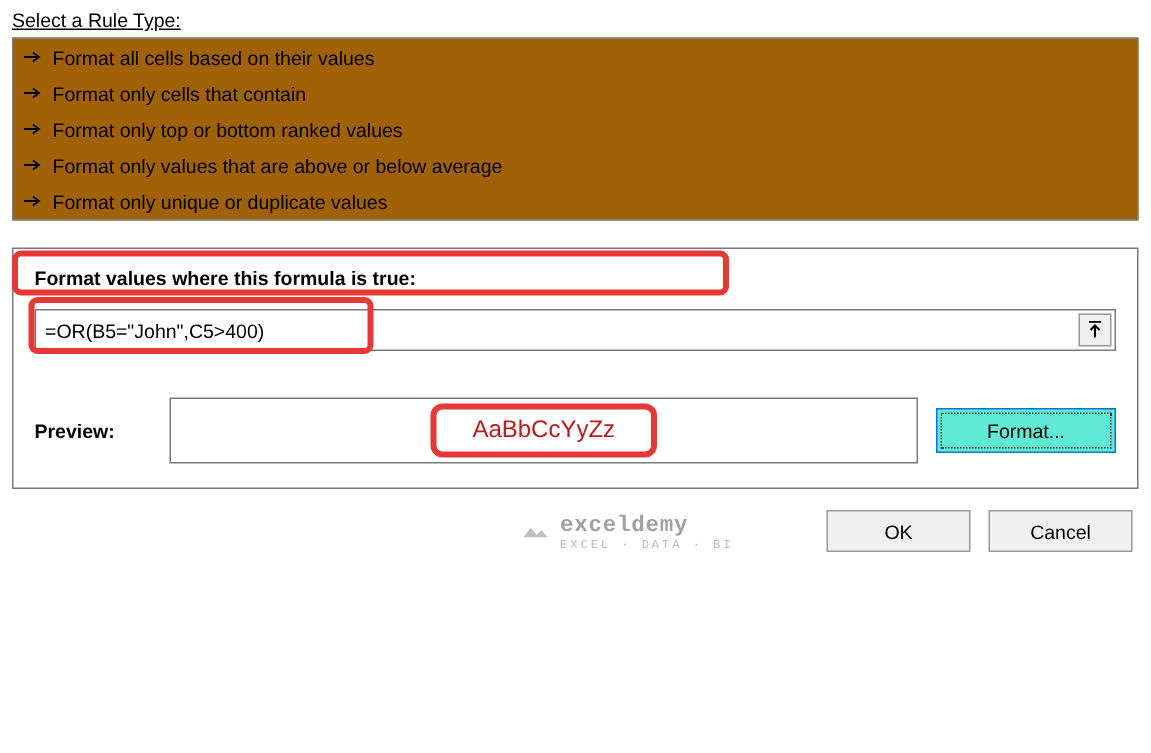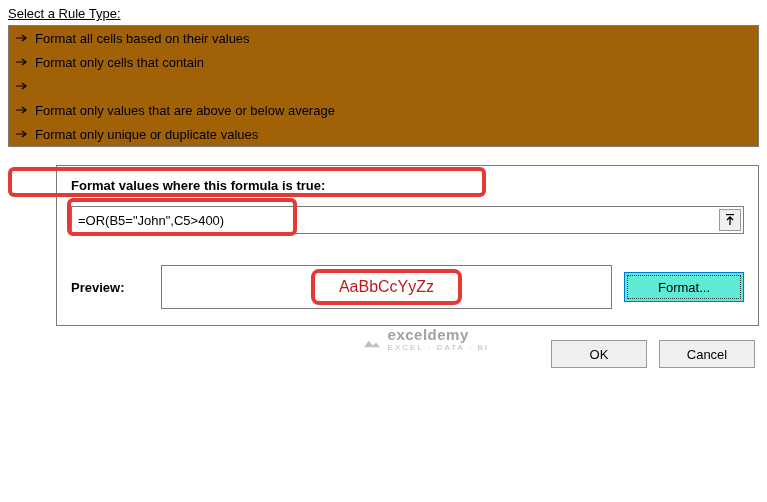--- a/index.html
+++ b/index.html
@@ -35,21 +35,20 @@
       align-items: center;
       justify-content: center;
     }
     .arrow-icon svg { width: 14px; height: 8px; }
     .rule-desc { margin-top: 8px; }
     .inner-panel {
       border: 1px solid #7a7a7a;
       background: #fff;
       padding: 12px 14px 16px 14px;
       margin-top: 6px;
-      margin-left: 48px;
     }
     .sub-label { font-weight: bold; margin-bottom: 10px; }
     .formula-container {
       display: flex;
       align-items: center;
       position: relative;
       height: 34px;
     }
     .formula-outer {
       position: relative;
@@ -131,27 +130,28 @@
       height: 28px;
       border: 1px solid #999;
       background: #f0f0f0;
       font-family: inherit;
       font-size: 13px;
       cursor: pointer;
     }
     .watermark {
       position: absolute;
       right: 270px;
-      bottom: 16px;
-      display: flex;
-      align-items: flex-end;
+      bottom: 0;
+      display: flex;
+      align-items: center;
       gap: 6px;
       color: #8a8a8a;
       font-size: 15px;
       opacity: 0.8;
+      font-family: Liberation Mono, monospace;
     }
     .watermark .brand { font-weight: 600; letter-spacing: 0.5px; }
     .watermark .tag { font-size: 8px; letter-spacing: 2px; color: #aaa; display: block; }
     .watermark svg { width: 20px; height: 16px; }
     .highlight-over-selected {
       position: absolute;
       left: 8px;
       top: 167px;
       width: 478px;
       height: 30px;
@@ -181,20 +181,21 @@
         </svg>
     </span>
     <span>Format only cells that contain</span>
   </div>
   <div class="list-item">
     <span class="arrow-icon">
       <svg viewBox="0 0 14 8">
           <path d="M1 4 L10 4 M7 1 L11 4 L7 7" stroke="#000" stroke-width="1.2" fill="none"></path>
         </svg>
     </span>
+    <span>Format only top or bottom ranked values</span>
   </div>
   <div class="list-item">
     <span class="arrow-icon">
       <svg viewBox="0 0 14 8">
           <path d="M1 4 L10 4 M7 1 L11 4 L7 7" stroke="#000" stroke-width="1.2" fill="none"></path>
         </svg>
     </span>
     <span>Format only values that are above or below average</span>
   </div>
   <div class="list-item">

